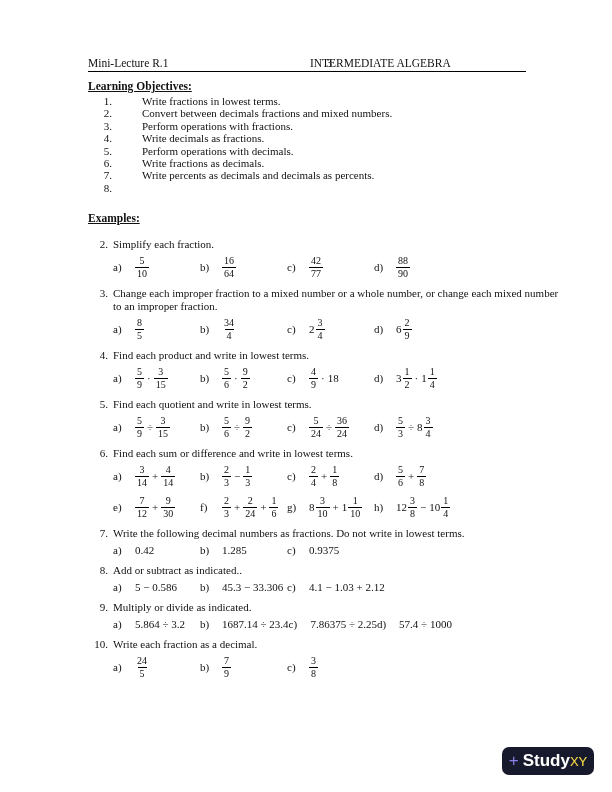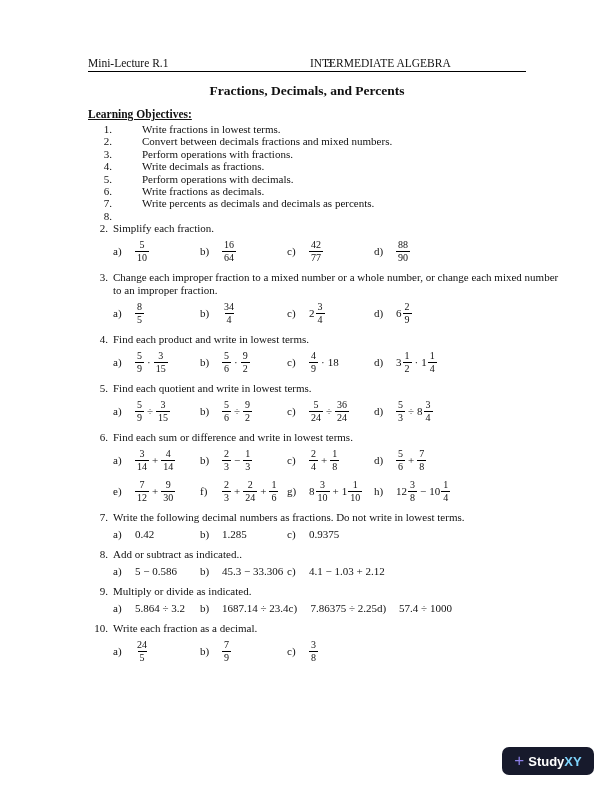--- a/index.html
+++ b/index.html
@@ -66,35 +66,34 @@
     right:18px;bottom:17px;
     width:92px;height:28px;
     background:#171a2c;
     border-radius:7px;
     display:flex;align-items:center;justify-content:center;
     gap:4px;
     font-family:"Liberation Sans","DejaVu Sans",sans-serif;
     cursor:pointer;
   }
   .badge .plus{color:#8d80ea;font-size:17px;font-weight:300;line-height:1;margin-top:-2px;}
-  .badge .study{color:#ffffff;font-weight:bold;font-size:13px;}
-  .badge .xy{color:#7dd3fc;font-weight:bold;font-size:13px;}
+  .badge .study{color:#ffffff;font-weight:bold;font-size:17px;}
+  .badge .xy{color:#fde047;font-weight:normal;font-size:13px;}
 </style>
 </head>
 <body>
 
 <div class="page">
 
   <div class="header">
     <span class="h-left">Mini-Lecture R.1</span>
     <span class="h-center">3</span>
     <span class="h-right">INTERMEDIATE ALGEBRA</span>
   </div>
 
-  <div class="title">Fractions, Decimals, and Percents</div>
 
   <div class="sec-heading">Learning Objectives:</div>
 
   <div>
       <div class="obj-item">
         <span class="obj-num">1.</span>
         <span class="obj-text">Write fractions in lowest terms.</span>
       </div>
       <div class="obj-item">
         <span class="obj-num">2.</span>
@@ -118,20 +117,21 @@
       </div>
       <div class="obj-item">
         <span class="obj-num">7.</span>
         <span class="obj-text">Write percents as decimals and decimals as percents.</span>
       </div>
       <div class="obj-item">
         <span class="obj-num">8.</span>
       </div>
     </div>
 
+  <div class="sec-heading examples">Examples:</div>
 
   <div>
       <div class="problem">
         <div class="prob-head">
           <span class="prob-num">2.</span>
           <span class="prob-statement">Simplify each fraction.</span>
         </div>
         <div class="parts-row">
           <span class="part">
             <span class="part-label">a)</span>

